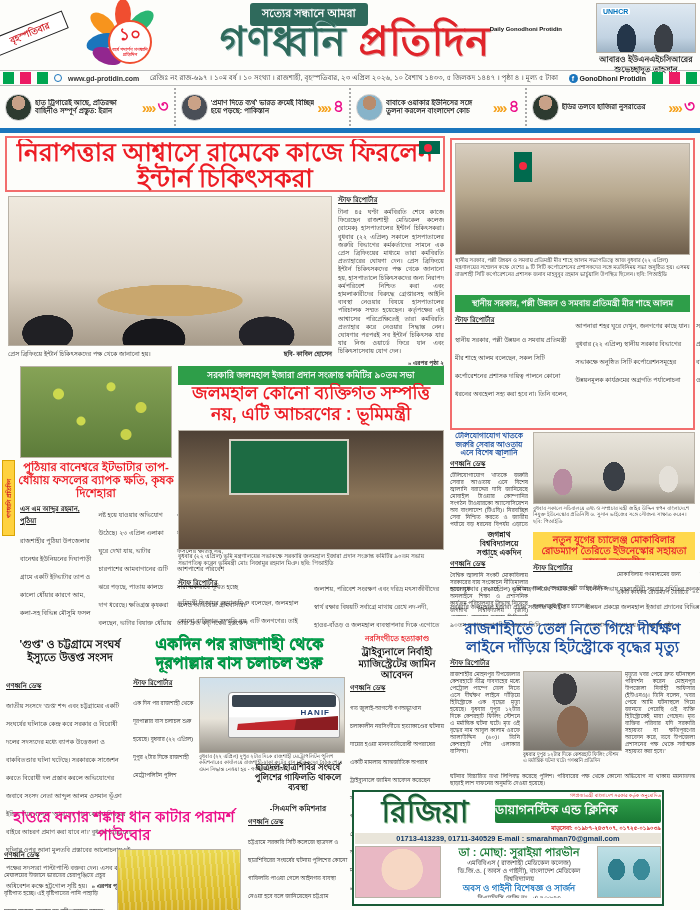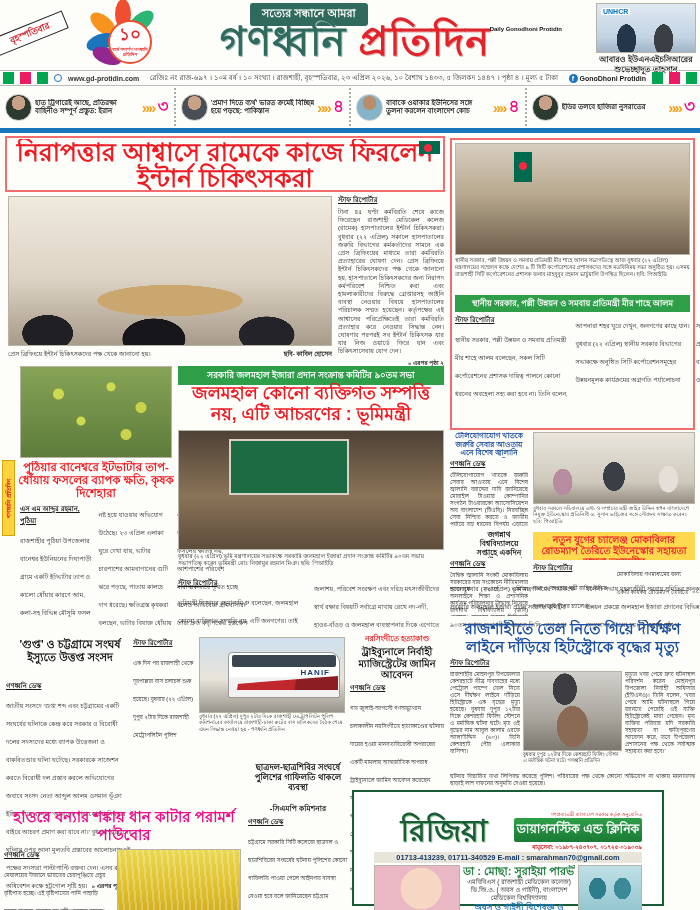--- a/index.html
+++ b/index.html
@@ -128,26 +128,26 @@
 .haor-hl{color:#ec108a;font-size:15px;line-height:18px;height:38px;}
 .haor-row{display:flex;gap:5px;margin-top:3px;}
 .haor-col{width:108px;height:84px;overflow:hidden;}
 .haor-photo{width:124px;height:72px;background:repeating-linear-gradient(85deg,rgba(255,255,255,0.25) 0 2px,transparent 2px 6px),linear-gradient(180deg,#ead84f 0%,#ddbd2a 60%,#cfa81f 100%);}
 
 .clash{position:absolute;left:248px;top:762px;width:100px;}
 .clash-hl{color:#111;font-size:8.4px;line-height:10px;height:40px;}
 .clash-sub{font-size:7.6px;font-weight:bold;text-align:center;}
 .clash-body{height:82px;margin-top:1px;}
 
-.ad{position:absolute;left:352px;top:790px;width:312px;height:116px;border:2px solid #1a5c38;background:#fff;padding:20px;}
+.ad{position:absolute;left:352px;top:790px;width:312px;height:116px;border:2px solid #1a5c38;background:#fff;padding:1px;}
 .ad-top{display:flex;height:40px;}
 .ad-brand{width:140px;color:#1a5c38;font-size:30px;font-weight:bold;text-align:center;line-height:38px;text-shadow:1px 1px 0 #9c9;white-space:nowrap;overflow:hidden;}
 .ad-top-right{flex:1;}
 .ad-authority{font-size:4.8px;color:#c00;text-align:right;line-height:6px;}
-.ad-ribbon{background:linear-gradient(180deg,#2e9e49,#1a7a35);color:#fff;font-size:12.5px;font-weight:bold;text-align:center;padding:2px 0;border-radius:2px;white-space:nowrap;overflow:hidden;}
+.ad-ribbon{background:linear-gradient(180deg,#2e9e49,#1a7a35);color:#fff;font-size:12.5px;font-weight:bold;text-align:left;padding:2px 0;border-radius:2px;white-space:nowrap;overflow:hidden;}
 .ad-hotline{font-size:5.6px;color:#c00;font-weight:bold;text-align:right;margin-top:1px;}
 .ad-address{background:#1b75bc;color:#fff;font-size:7.4px;font-weight:bold;text-align:center;padding:2px 0;margin-top:1px;white-space:nowrap;overflow:hidden;}
 .ad-phone{background:#e9e5da;color:#143a66;font-size:7.4px;font-weight:bold;text-align:center;padding:1px 0;white-space:nowrap;overflow:hidden;}
 .ad-bottom{display:flex;gap:3px;margin-top:2px;height:52px;}
 .ad-baby{width:86px;height:52px;background:radial-gradient(circle at 55% 45%,#f6d7c4 0 38%,#e9b8c4 39%);}
 .ad-info{flex:1;text-align:center;overflow:hidden;}
 .ad-doctor{color:#1a7a35;font-size:11px;font-weight:bold;line-height:13px;white-space:nowrap;overflow:hidden;}
 .ad-deg{font-size:6.4px;line-height:8px;}
 .ad-spec{color:#1b75bc;font-size:8.6px;font-weight:bold;line-height:10px;}
 .ad-reg{font-size:6.4px;}
@@ -308,20 +308,21 @@
       <div>
         <div class="heat-photo photo"></div>
         <div class="heat-photo-cap cap">বুধবার দুপুর ১২টার দিকে কেশরহাট ফিলিং স্টেশন এ মর্মান্তিক ঘটনা ঘটে। গণধ্বনি প্রতিদিন</div>
       </div>
       <div class="heat-col sub-body" style="height:100px;">মৃত্যুর খবর পেয়ে দ্রুত ঘটনাস্থল পরিদর্শন করেন মোহনপুর উপজেলা নির্বাহী অফিসার (ইউএনও)। তিনি বলেন, 'খবর পেয়ে আমি ঘটনাস্থলে গিয়ে জানতে পেরেছি ওই ব্যক্তি হিটস্ট্রোকেই মারা গেছেন। মৃত ব্যক্তির পরিবার যদি সরকারি সহায়তা বা ক্ষতিপূরণের আবেদন করে, তবে উপজেলা প্রশাসনের পক্ষ থেকে সর্বাত্মক সহায়তা করা হবে।'</div>
     </div>
     <div class="heat-tail sub-body">ঘটনার বিস্তারিত তথ্য লিপিবদ্ধ করেছে পুলিশ। পরিবারের পক্ষ থেকে কোনো অভিযোগ না থাকায় ময়নাতদন্ত ছাড়াই লাশ দাফনের অনুমতি দেওয়া হয়েছে।</div>
   </div>
 
   <div class="bus">
+    <div class="bus-hl hl">একদিন পর রাজশাহী থেকে দূরপাল্লার বাস চলাচল শুরু</div>
     <div class="bus-row">
       <div class="bus-col">
         <div class="byline">স্টাফ রিপোর্টার</div>
         <span class="sub-body">এক দিন পর রাজশাহী থেকে দূরপাল্লার বাস চলাচল শুরু হয়েছে। বুধবার (২২ এপ্রিল) দুপুর ২টার দিকে রাজশাহী মেট্রোপলিটন পুলিশ কমিশনারের কার্যালয়ে অনুষ্ঠিত বৈঠক শেষে এ সিদ্ধান্ত নেওয়া হয়। বৈঠকে নিরাপত্তা নিশ্চিত করার আশ্বাসে বাস মালিক ও শ্রমিক নেতারা চলাচল স্বাভাবিক রাখতে সম্মত হন।</span>
         
       </div>
       <div>
         <div class="bus-photo photo">
           <div class="bus-body-shape"></div>
           <div class="bus-windows"></div>

